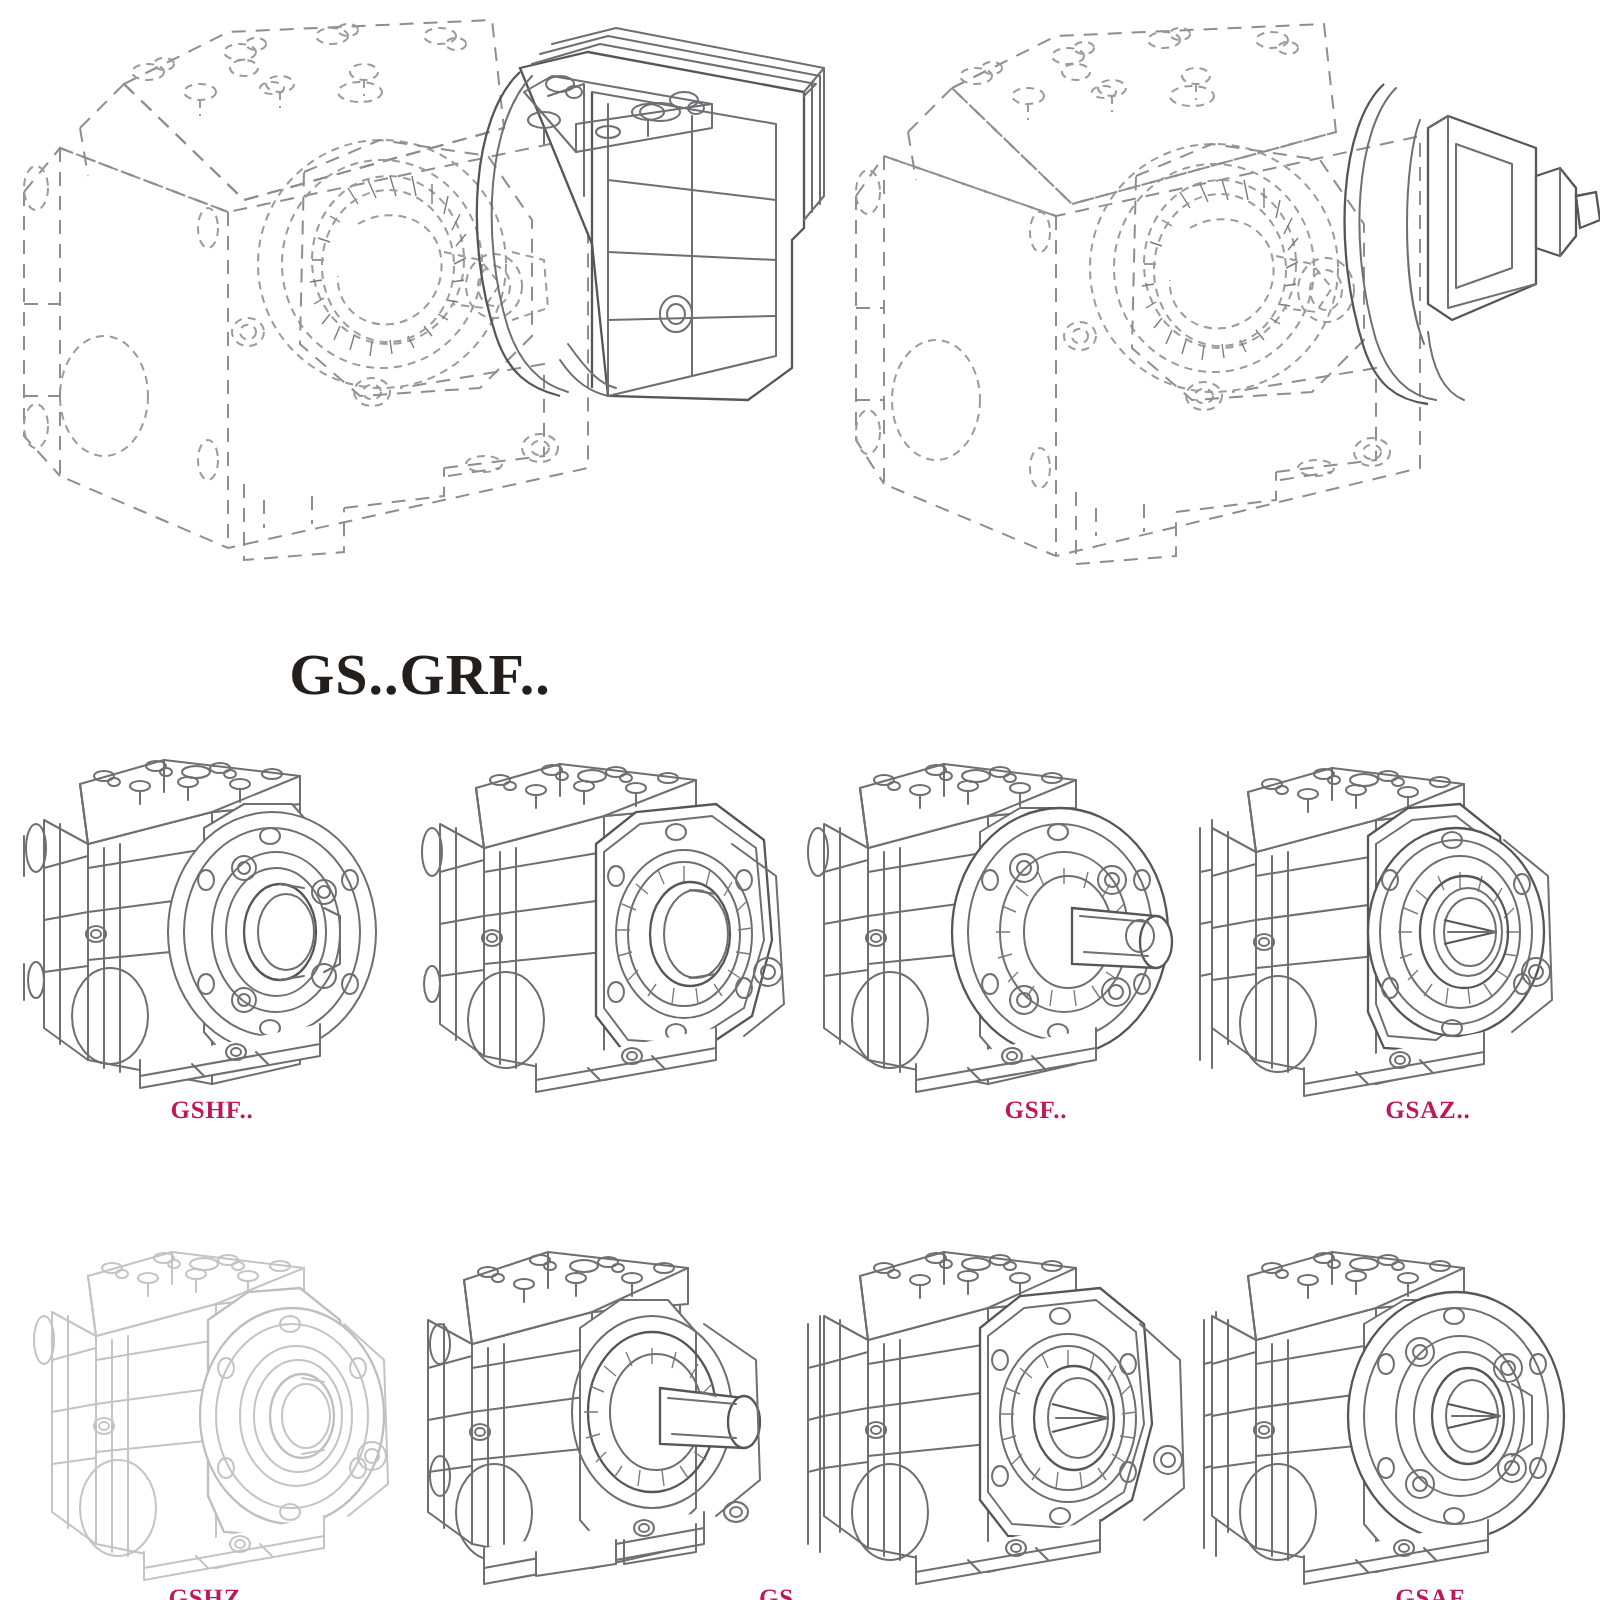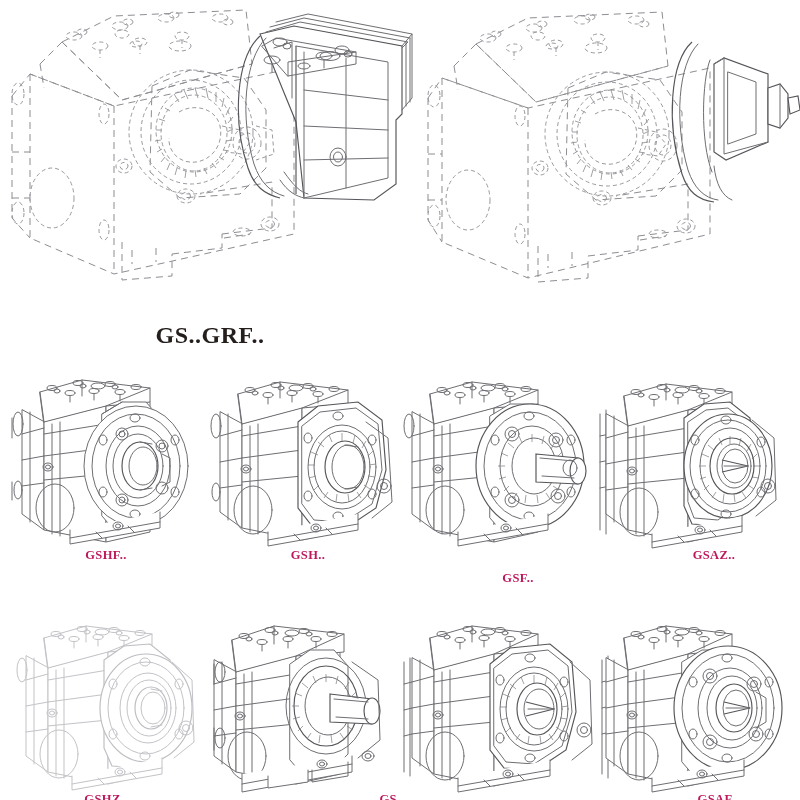--- a/index.html
+++ b/index.html
@@ -16,21 +16,21 @@
   
   .series-heading{
     position:absolute;
     font-family:"Liberation Serif", serif;
     font-weight:bold;
     color:#241f1c;
     letter-spacing:.5px;
     white-space:nowrap;
     text-align:center;
   }
-  #heading-grf{left:0;top:322px;width:420px;font-size:24px;}
+  #heading-grf{left:0;top:322px;width:420px;font-size:29px;}
   #heading-ad{left:420px;top:310px;width:380px;font-size:29px;}
 
   
   .hero{position:absolute;}
   #hero-grf{left:4px;top:2px;width:416px;height:290px;}
   #hero-ad{left:424px;top:2px;width:372px;height:290px;}
 
   
   .thumb-cell{position:absolute;width:200px;height:215px;}
   .thumb-art{position:absolute;left:0;top:0;width:200px;height:190px;}
@@ -48,21 +48,21 @@
   .r1{top:362px;}
   .r2{top:606px;}
   .c1{left:10px;}
   .c2{left:212px;}
   .c3{left:410px;}
   .c4{left:604px;}
 
   
   #cell-gshf .thumb-label{transform:translateX(-4px);}
   #cell-gsh  .thumb-label{transform:translateX(-4px);}
-  #cell-gsf  .thumb-label{transform:translateX(8px);margin-top:23px;}
+  #cell-gsf  .thumb-label{transform:translateX(8px);}
   #cell-gsaz .thumb-label{transform:translateX(10px);}
   #cell-gshz .thumb-label{transform:translateX(-4px);}
   #cell-gs   .thumb-label{transform:translateX(-8px);text-align:right;}
   #cell-gsa  .thumb-label{transform:translateX(10px);}
   #cell-gsaf .thumb-label{transform:translateX(14px);}
 
   
   svg{display:block;overflow:visible;}
   .ln{fill:none;stroke:#6e6e73;stroke-width:1;stroke-linejoin:round;stroke-linecap:round;}
   .ln-d{fill:none;stroke:#8d8d93;stroke-width:1;stroke-dasharray:7 5;stroke-linecap:butt;}
@@ -410,21 +410,20 @@
           <ellipse class="ln" cx="172" cy="124" rx="7" ry="7"></ellipse>
           <ellipse class="ln" cx="172" cy="124" rx="3.5" ry="3.5"></ellipse>
           <path class="ln fillw" d="M56 170 L56 184 L146 168 L146 152"></path>
           <path class="ln" d="M56 178 L146 162"></path>
           <path class="ln" d="M82 172 L88 178 M114 166 L120 172"></path>
           <ellipse class="ln" cx="104" cy="166" rx="5" ry="4"></ellipse>
           <ellipse class="ln" cx="104" cy="166" rx="2.5" ry="2"></ellipse>
         </g>
       </svg>
     </div>
-    <div class="thumb-label">GSH..</div>
   </div>
 
   <div class="thumb-cell r1 c3" id="cell-gsf">
     <div class="thumb-art">
       <svg viewBox="0 0 200 190" width="200" height="190" aria-hidden="true">
         <g>
           <path class="ln fillw" d="M2 50 L2 152 L24 168 L24 62 Z"></path>
           <path class="ln fillw" d="M24 62 L24 168 L84 180 L84 46 Z"></path>
           <path class="ln fillw" d="M84 46 L84 180 L128 170 L128 42 Z"></path>
           <path class="ln" d="M10 52 L10 160 M2 74 L24 68 M2 100 L24 96 M2 126 L24 123"></path>

